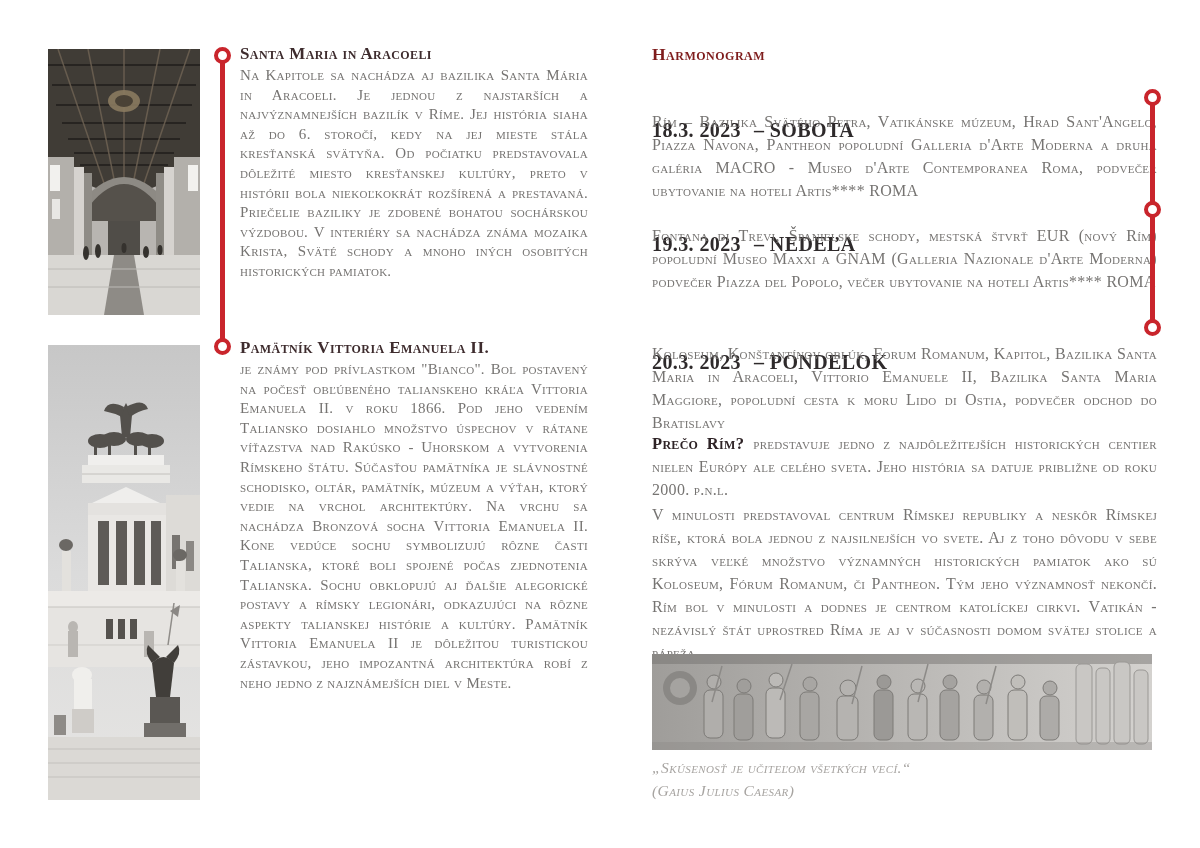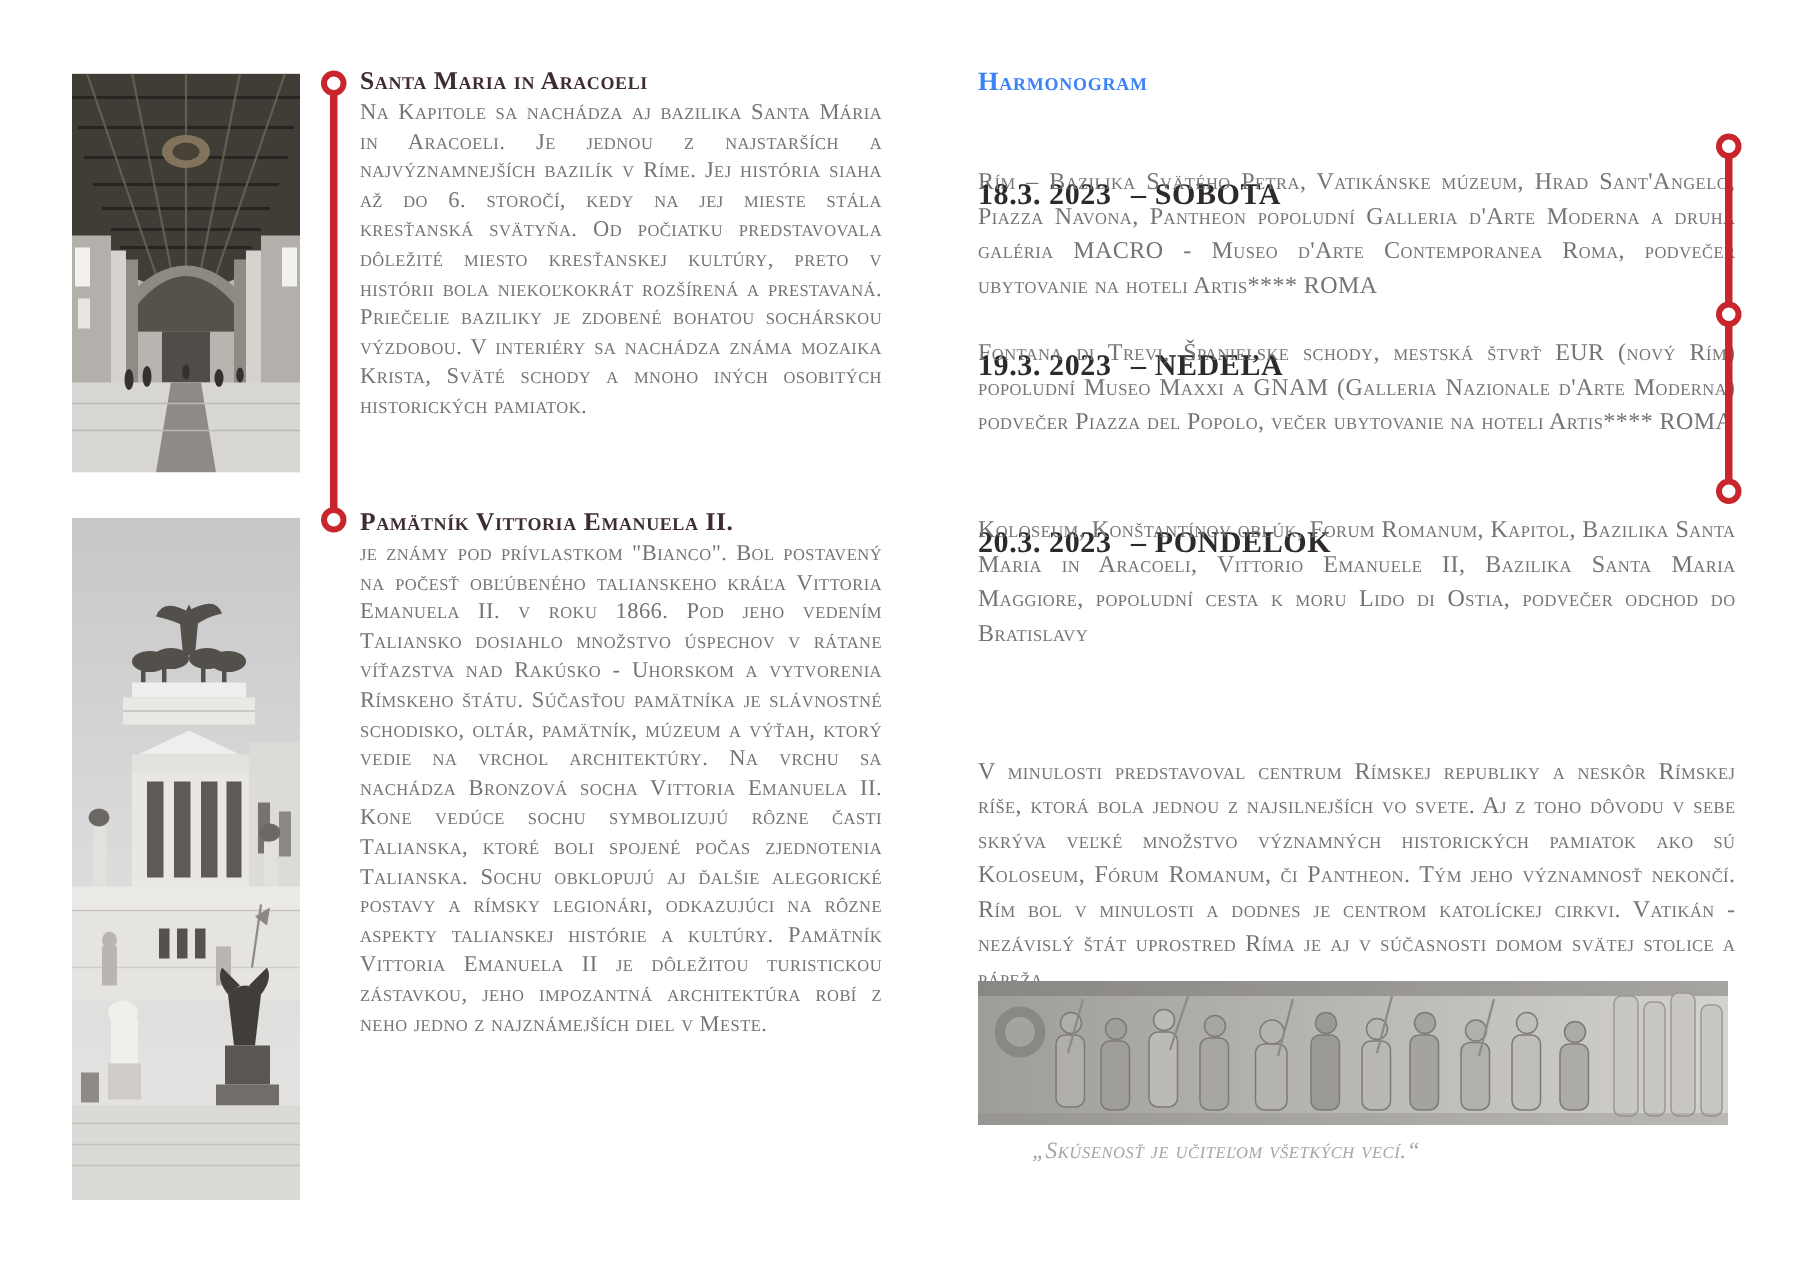--- a/index.html
+++ b/index.html
@@ -13,31 +13,31 @@
   .section-title{
     font-weight:bold;color:#3e2c2e;font-size:17px;line-height:20px;
     font-variant:small-caps;letter-spacing:0.4px;
   }
   .body-copy{
     color:#767472;font-variant:small-caps;text-align:justify;letter-spacing:0.3px;
   }
   .left-copy{font-size:15px;line-height:19.6px;}
   .right-copy{font-size:16px;line-height:23px;}
   .harmono-title{
-    font-weight:bold;color:#3b82f6;font-size:17.5px;font-variant:small-caps;letter-spacing:0.5px;
+    font-weight:bold;color:#7f1d1d;font-size:17.5px;font-variant:small-caps;letter-spacing:0.5px;
   }
   .date-heading{
     font-weight:bold;color:#2e2a2b;font-size:20px;line-height:24px;letter-spacing:0.4px;margin-top:34px;
   }
   .date-heading .day-label{margin-left:13px;}
   .why-title{
     font-weight:bold;color:#2e2326;font-variant:small-caps;font-size:16.5px;margin-right:9px;letter-spacing:0.3px;
   }
   .quote-line{
-    color:#a7a4a1;font-style:italic;font-variant:small-caps;font-size:15.5px;line-height:22px;letter-spacing:0.4px;margin-left:36px;
+    color:#a7a4a1;font-style:italic;font-variant:small-caps;font-size:15.5px;line-height:22px;letter-spacing:0.4px;
   }
   .tl-line{position:absolute;width:5px;background:#c9252c;border-radius:2px;}
   .tl-ring{
     position:absolute;width:9px;height:9px;border:4.5px solid #c9252c;
     border-radius:50%;background:#ffffff;
   }
 </style>
 </head>
 <body>
 
@@ -194,20 +194,23 @@
   <div class="abs date-heading" style="left:652px;top:316px;width:505px;">
     <span>20.3. 2023</span><span class="day-label">– PONDELOK</span>
   </div>
   <div class="abs body-copy right-copy" style="left:652px;top:342px;width:505px;">Koloseum, Konštantínov oblúk, Forum Romanum, Kapitol, Bazilika Santa Maria in Aracoeli, Vittorio Emanuele II, Bazilika Santa Maria Maggiore, popoludní cesta k moru Lido di Ostia, podvečer odchod do Bratislavy</div>
 
   <div class="tl-line" style="left:1150px;top:98px;height:230px;"></div>
   <div class="tl-ring" style="left:1144px;top:89px;"></div>
   <div class="tl-ring" style="left:1144px;top:201px;"></div>
   <div class="tl-ring" style="left:1144px;top:319px;"></div>
 
+  <div class="abs body-copy right-copy" style="left:652px;top:432px;width:505px;">
+    <span class="why-title">Prečo Rím?</span><span>predstavuje jedno z najdôležitejších historických centier nielen Európy ale celého sveta. Jeho história sa datuje približne od roku 2000. p.n.l.</span>
+  </div>
   <div class="abs body-copy right-copy" style="left:652px;top:503px;width:505px;">V minulosti predstavoval centrum Rímskej republiky a neskôr Rímskej ríše, ktorá bola jednou z najsilnejších vo svete. Aj z toho dôvodu v sebe skrýva veľké množstvo významných historických pamiatok ako sú Koloseum, Fórum Romanum, či Pantheon. Tým jeho významnosť nekončí. Rím bol v minulosti a dodnes je centrom katolíckej cirkvi. Vatikán - nezávislý štát uprostred Ríma je aj v súčasnosti domom svätej stolice a pápeža.</div>
 
   <div class="photo" style="left:652px;top:654px;width:500px;height:96px;">
     <svg width="500" height="96" viewBox="0 0 500 96">
       <defs>
         <linearGradient id="rel" x1="0" y1="0" x2="1" y2="0">
           <stop offset="0" stop-color="#9f9d9a"></stop>
             <stop offset="0.75" stop-color="#c7c5c2"></stop>
           <stop offset="1" stop-color="#d4d2cf"></stop>
         </linearGradient>
@@ -273,14 +276,15 @@
         <rect x="424" y="10" width="16" height="80" rx="5"></rect>
           <rect x="444" y="14" width="14" height="76" rx="5"></rect>
         <rect x="462" y="8" width="16" height="82" rx="5"></rect>
           <rect x="482" y="16" width="14" height="74" rx="5"></rect>
       </g>
       <rect y="88" width="500" height="8" fill="#8a8885" opacity="0.35"></rect>
     </svg>
   </div>
 
   <div class="abs quote-line" style="left:652px;top:757px;width:505px;">„Skúsenosť je učiteľom všetkých vecí.“</div>
+  <div class="abs quote-line" style="left:652px;top:780px;width:505px;">(Gaius Julius Caesar)</div>
 
 </div>
 
 </body></html>

